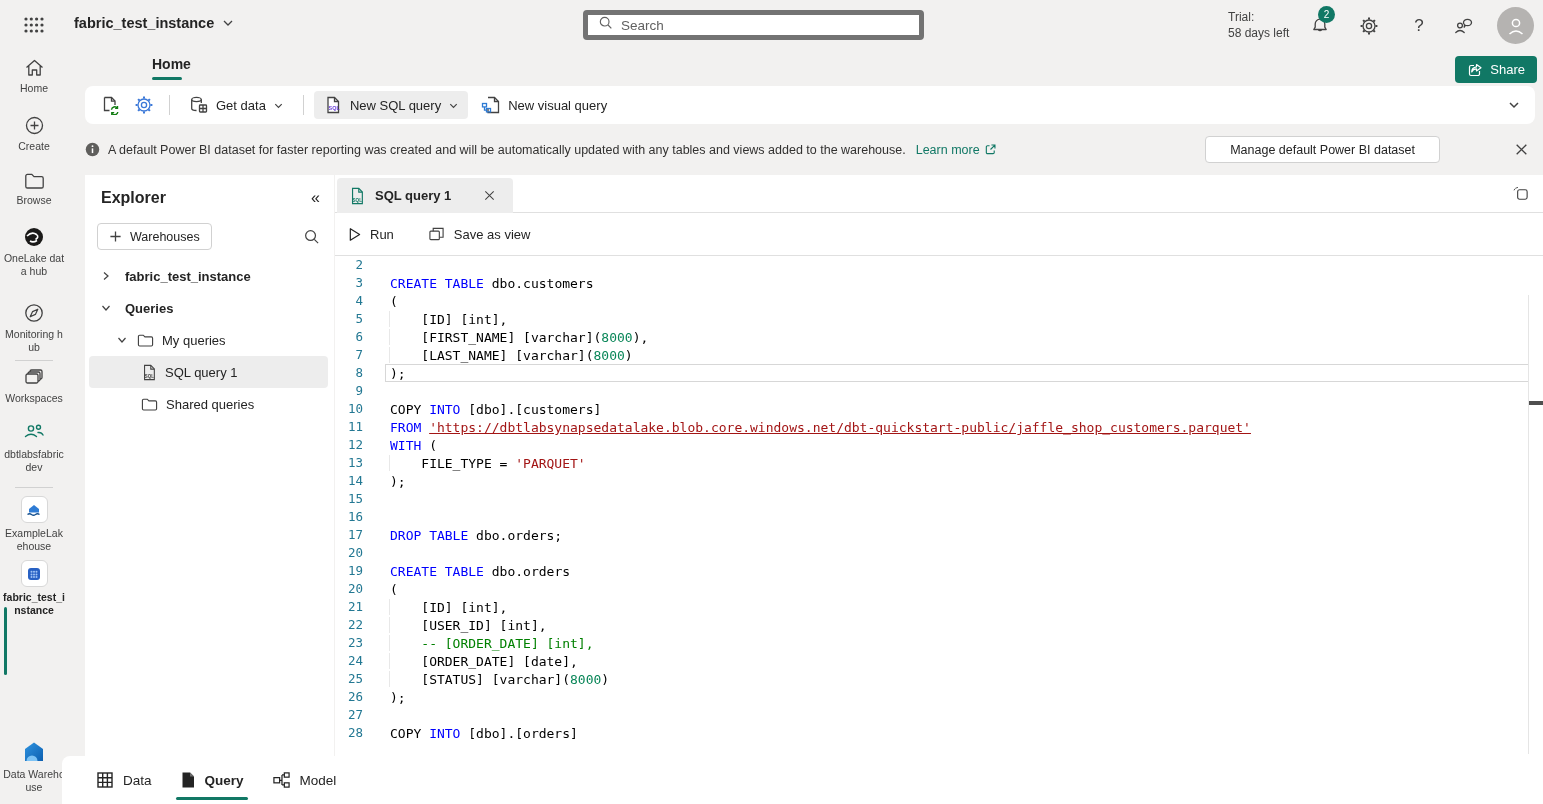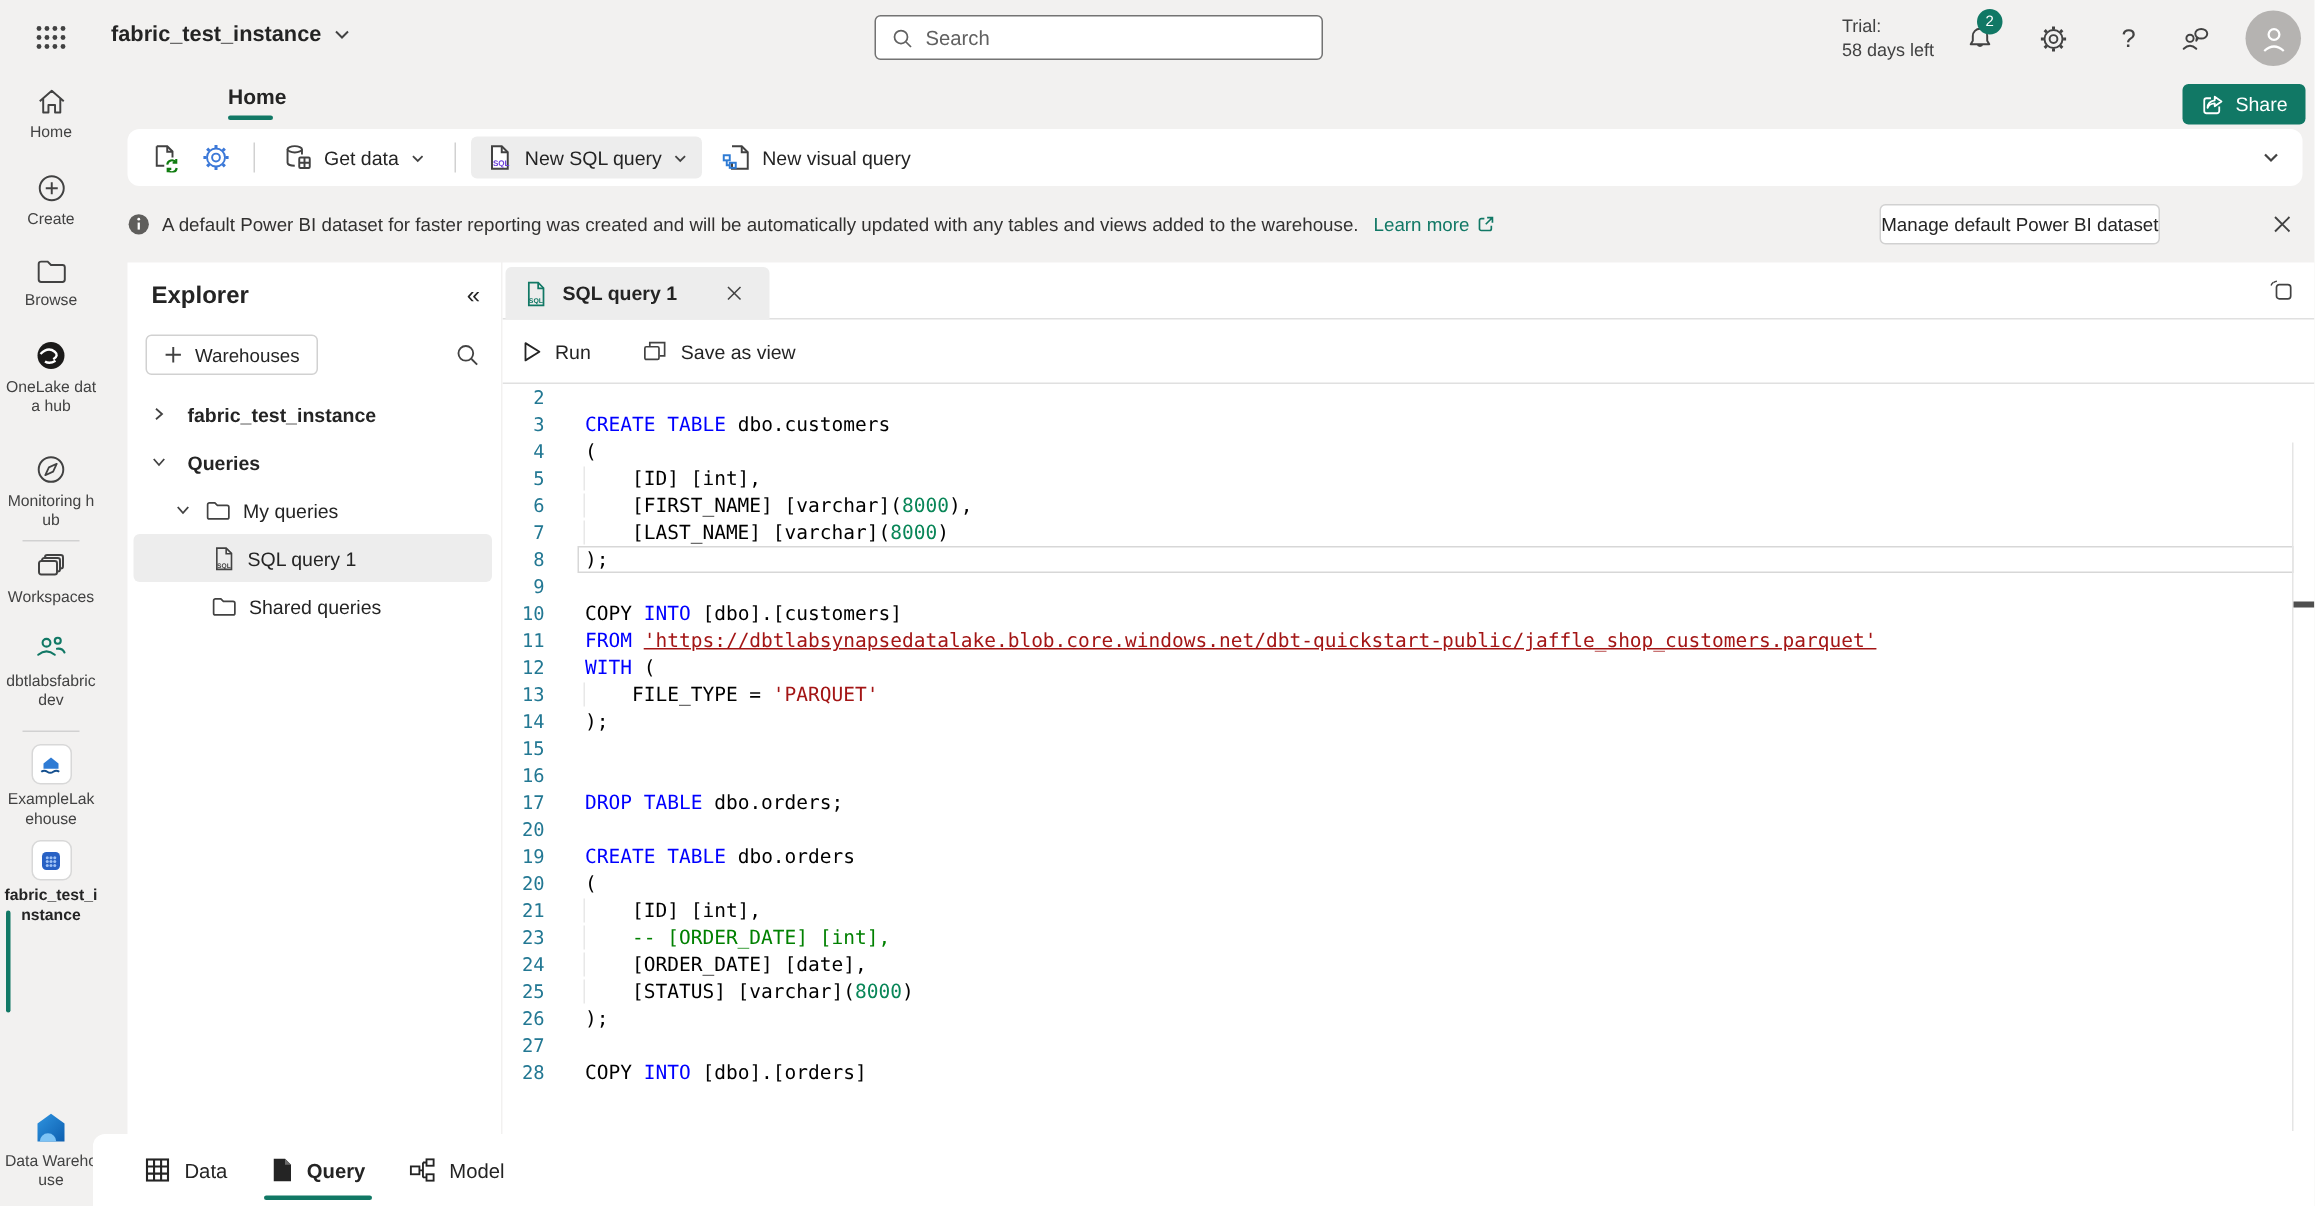--- a/index.html
+++ b/index.html
@@ -8,21 +8,21 @@
     font-family: "Liberation Sans", sans-serif;
     background:#f2f1f0; color:#242424; overflow:hidden; position:relative;
     font-size:13px;
   }
   svg { display:block; }
 
   
   #topbar { position:absolute; left:0; top:0; width:1543px; height:50px; }
   #waffle-btn { position:absolute; left:14px; top:10px; width:40px; height:30px; display:flex; align-items:center; justify-content:center; cursor:pointer; }
   #app-title { position:absolute; left:74px; top:15px; font-size:14.5px; font-weight:600; display:flex; align-items:center; gap:8px; cursor:pointer; }
-  #search-box { position:absolute; left:583px; top:10px; width:299px; height:30px; background:#fff; border:1px solid #737373; border-radius:4px; display:flex; align-items:center; padding:0 10px; gap:8px; }
+  #search-box { position:absolute; left:583px; top:10px; width:341px; height:30px; background:#fff; border:5px solid #737373; border-radius:4px; display:flex; padding:0 10px; gap:8px; }
   #search-box input { border:none; outline:none; flex:1; font-size:13.5px; font-family:"Liberation Sans",sans-serif; color:#242424; background:transparent; }
   #search-box input::placeholder { color:#616161; }
   #trial-block { position:absolute; left:1228px; top:9px; font-size:12px; color:#424242; line-height:16px; }
   .top-icon { position:absolute; top:14px; width:24px; height:24px; display:flex; align-items:center; justify-content:center; cursor:pointer; color:#424242; }
   #bell-wrap { left:1308px; }
   #badge { position:absolute; left:10px; top:-8px; min-width:17px; height:17px; border-radius:9px; background:#117865; color:#fff; font-size:10px; display:flex; align-items:center; justify-content:center; padding:0 3px; }
   #gear-wrap { left:1357px; }
   #help-wrap { left:1407px; font-size:17px; color:#424242; }
   #feedback-wrap { left:1452px; }
   #avatar { position:absolute; left:1497px; top:7px; width:37px; height:37px; border-radius:50%; background:#b5b3b1; display:flex; align-items:center; justify-content:center; cursor:pointer; }
@@ -46,21 +46,21 @@
   .tb-iconbtn { width:30px; height:28px; display:flex; align-items:center; justify-content:center; border-radius:4px; cursor:pointer; }
   .tb-divider { width:1px; height:20px; background:#d1d1d1; margin:0 6px; }
   .tb-btn { height:28px; display:flex; align-items:center; gap:7px; padding:0 9px; border-radius:4px; cursor:pointer; font-size:13px; color:#242424; }
   .tb-btn.active { background:#ededed; }
   #ribbon-collapse { position:absolute; right:10px; top:9px; width:22px; height:20px; display:flex; align-items:center; justify-content:center; cursor:pointer; }
 
   
   #banner { position:absolute; left:68px; top:124px; right:0; height:51px; display:flex; align-items:center; }
   #banner .msg { margin-left:17px; display:flex; align-items:center; gap:8px; font-size:12.5px; color:#323130; }
   #learn-more { color:#117865; display:flex; align-items:center; gap:4px; cursor:pointer; margin-left:2px; }
-  #manage-btn { position:absolute; right:103px; height:27px; border:1px solid #d1d1d1; background:#fff; border-radius:4px; display:flex; align-items:center; padding:0 0; font-size:12.5px; cursor:pointer; color:#242424; }
+  #manage-btn { position:absolute; right:103px; height:27px; border:1px solid #d1d1d1; background:#fff; border-radius:4px; display:flex; align-items:center; padding:0 24px; font-size:12.5px; cursor:pointer; color:#242424; }
   #banner-close { position:absolute; right:10px; width:24px; height:24px; display:flex; align-items:center; justify-content:center; cursor:pointer; }
 
   
   #explorer-card { position:absolute; left:85px; top:175px; width:249px; height:583px; background:#fff; }
   #explorer-head { display:flex; align-items:center; justify-content:space-between; padding:14px 14px 10px 16px; }
   #explorer-title { font-size:16px; font-weight:700; }
   #explorer-collapse { font-size:16px; color:#242424; cursor:pointer; }
   #explorer-toolbar { display:flex; align-items:center; justify-content:space-between; padding:6px 14px 10px 12px; }
   #warehouses-btn { height:27px; border:1px solid #d1d1d1; border-radius:4px; background:#fff; display:flex; align-items:center; gap:8px; padding:0 11px; font-size:12.5px; cursor:pointer; color:#242424; }
   #explorer-search { cursor:pointer; }
@@ -579,20 +579,24 @@
         </div>
         <div class="code-row">
           <span class="ln">20</span>
           <span class="code-body"><span class="t-df">(</span></span>
         </div>
         <div class="code-row">
           <span class="ln">21</span>
           <span class="code-body"><span class="guide"></span><span class="t-df">    [ID] [int],</span></span>
         </div>
         <div class="code-row">
+          <span class="ln">22</span>
+          <span class="code-body"><span class="guide"></span><span class="t-df">    [USER_ID] [int],</span></span>
+        </div>
+        <div class="code-row">
           <span class="ln">23</span>
           <span class="code-body"><span class="guide"></span><span class="t-cm">    -- [ORDER_DATE] [int],</span></span>
         </div>
         <div class="code-row">
           <span class="ln">24</span>
           <span class="code-body"><span class="guide"></span><span class="t-df">    [ORDER_DATE] [date],</span></span>
         </div>
         <div class="code-row">
           <span class="ln">25</span>
           <span class="code-body"><span class="guide"></span><span class="t-df">    [STATUS] [varchar](</span><span class="t-nu">8000</span><span class="t-df">)</span></span>

